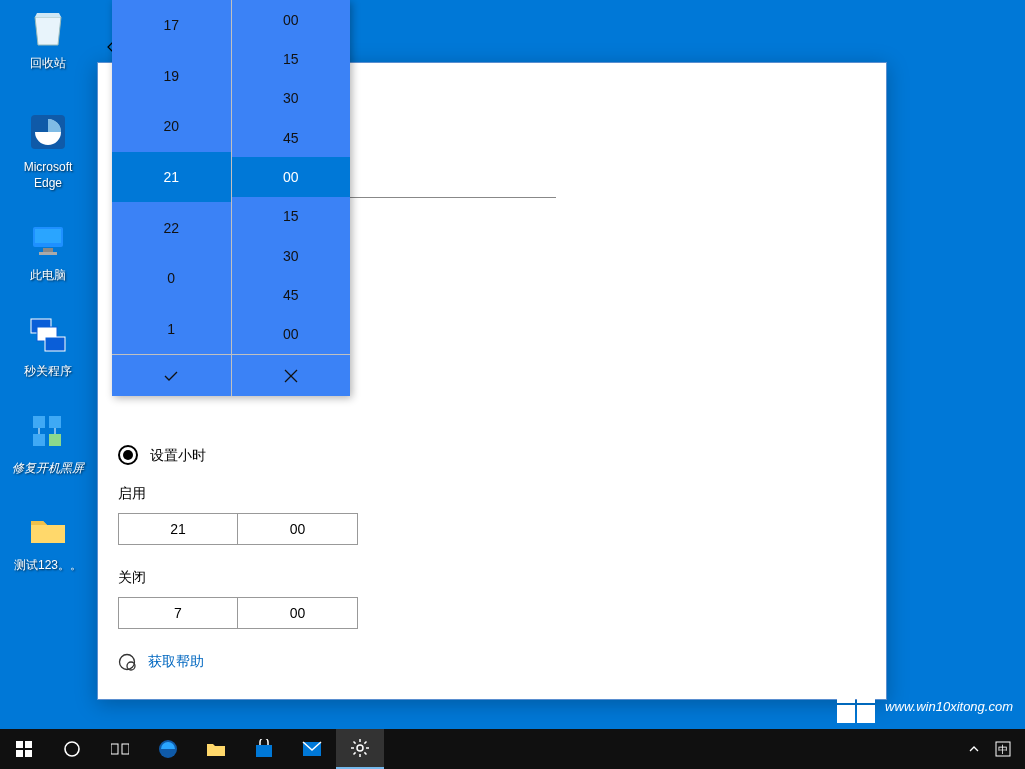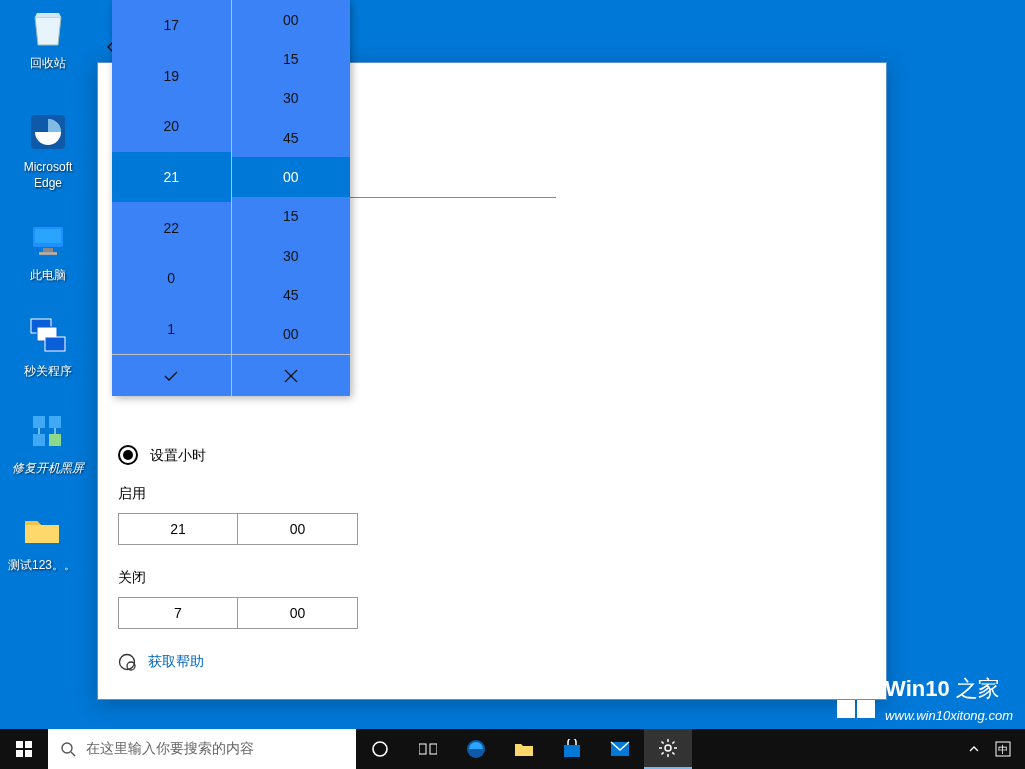--- a/index.html
+++ b/index.html
@@ -120,21 +120,21 @@
           <rect x="22" y="4" width="12" height="12" fill="#3fa9f5"></rect>
           <rect x="6" y="22" width="12" height="12" fill="#3fa9f5"></rect>
           <rect x="22" y="22" width="12" height="12" fill="#8cd98c"></rect>
           <line x1="12" y1="16" x2="12" y2="22" stroke="#fff"></line>
           <line x1="28" y1="16" x2="28" y2="22" stroke="#fff"></line>
         </svg>
     </div>
     <div class="label">修复开机黑屏</div>
   </div>
 
-  <div class="desktop-icon" style="left:4px; top:506px;text-align:center;">
+  <div class="desktop-icon" style="left:10px; top:506px;text-align:center;">
     <div class="icon-img">
       <svg width="42" height="42" viewBox="0 0 42 42">
           <path d="M4 12 L4 34 L38 34 L38 16 L20 16 L16 12 Z" fill="#ffd86b"></path>
           <path d="M4 12 L16 12 L20 16 L4 16 Z" fill="#f0c14b"></path>
         </svg>
     </div>
     <div class="label">测试123。。</div>
   </div>
 </div>
 
@@ -238,42 +238,32 @@
 </div>
 
 <div class="watermark">
   <div class="win-logo">
       <div></div>
       <div></div>
       <div></div>
       <div></div>
     </div>
   <div>
-    <div class="brand"><b>Win10</b> <span>之家</span></div>
     <div class="url">www.win10xitong.com</div>
   </div>
 </div>
 
 <div class="taskbar">
   <div class="start-btn">
     <svg width="16" height="16" viewBox="0 0 16 16">
       <rect x="0" y="0" width="7" height="7" fill="#fff"></rect>
         <rect x="9" y="0" width="7" height="7" fill="#fff"></rect>
       <rect x="0" y="9" width="7" height="7" fill="#fff"></rect>
         <rect x="9" y="9" width="7" height="7" fill="#fff"></rect>
     </svg>
-  </div>
-  <div class="search-box">
-    <span class="search-icon">
-      <svg width="16" height="16" viewBox="0 0 16 16">
-          <circle cx="7" cy="7" r="5" fill="none" stroke="#555" stroke-width="1.4"></circle>
-          <line x1="11" y1="11" x2="15" y2="15" stroke="#555" stroke-width="1.4"></line>
-        </svg>
-    </span>
-    <span>在这里输入你要搜索的内容</span>
   </div>
   <div class="taskbar-items">
     <div class="taskbar-item">
         <svg width="18" height="18">
           <circle cx="9" cy="9" r="7" fill="none" stroke="#fff" stroke-width="1.6"></circle>
         </svg>
       </div>
     <div class="taskbar-item">
         <svg width="18" height="14" viewBox="0 0 18 14">
           <rect x="0" y="2" width="7" height="10" fill="none" stroke="#fff"></rect>

